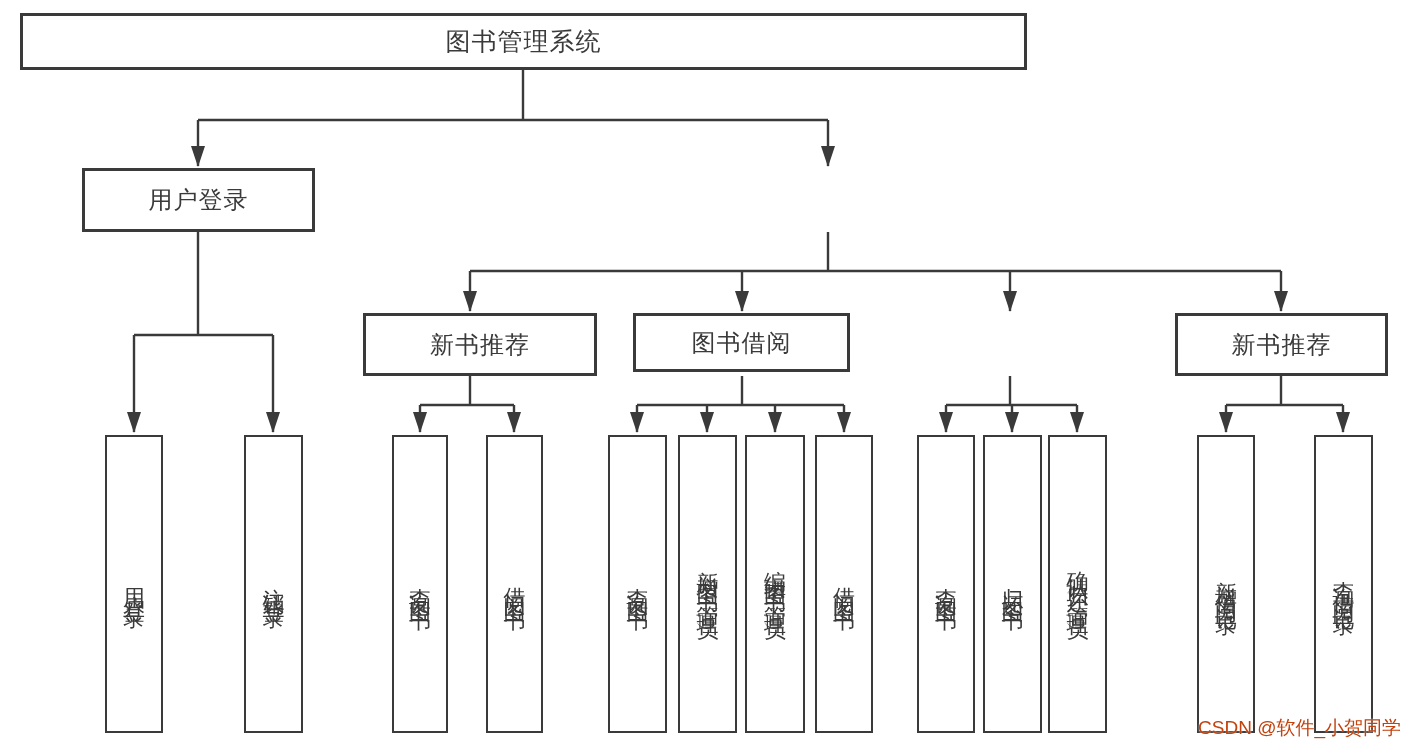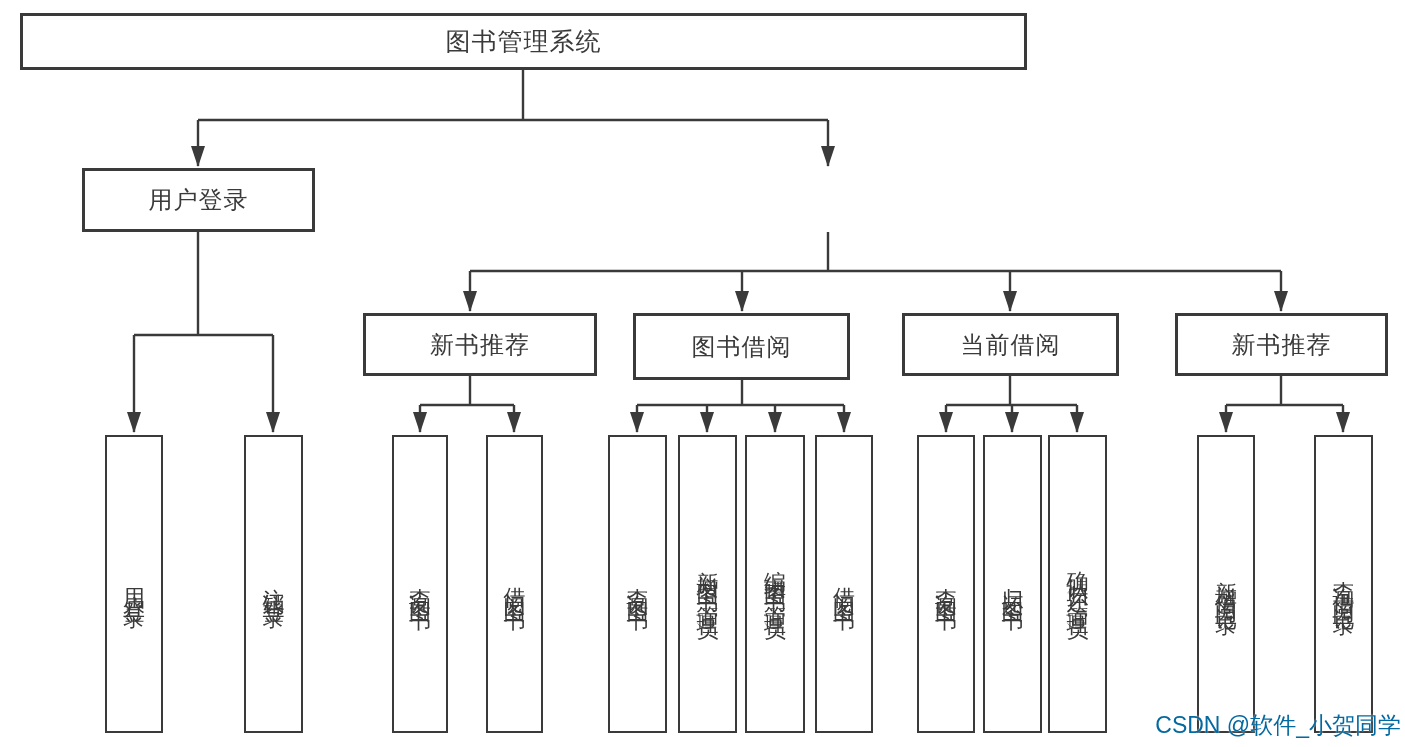--- a/index.html
+++ b/index.html
@@ -26,22 +26,22 @@
     writing-mode:vertical-rl;
     text-orientation:mixed;
     font-size:22px;
     letter-spacing:7px;
     line-height:1.1;
     white-space:nowrap;
   }
   .watermark{
     position:absolute;
     right:4px;bottom:6px;
-    font-size:23px;
-    color:#0369a1;
+    font-size:19px;
+    color:#c2410c;
     text-shadow:0 0 2px rgba(255,255,255,.9);
     white-space:nowrap;
   }
 </style>
 </head>
 <body>
 
 <div class="stage">
 
   <svg class="wires" viewBox="0 0 1405 747" xmlns="http://www.w3.org/2000/svg">
@@ -89,25 +89,22 @@
     <span>图书管理系统</span>
   </div>
 
   <div class="node hbox" style="left:82px;top:168px;width:233px;height:64px;">
     <span>用户登录</span>
   </div>
 
   <div class="node hbox" style="left:363px;top:313px;width:234px;height:63px;">
     <span>新书推荐</span>
   </div>
-  <div class="node hbox" style="left:633px;top:313px;width:217px;height:67px;">
+  <div class="node hbox" style="left:633px;top:313px;width:217px;height:59px;">
     <span>图书借阅</span>
-  </div>
-  <div class="node hbox" style="left:902px;top:313px;width:217px;height:63px;">
-    <span>当前借阅</span>
   </div>
   <div class="node hbox" style="left:1175px;top:313px;width:213px;height:63px;">
     <span>新书推荐</span>
   </div>
 
   <div class="node vbox" style="left:105px;top:435px;width:58px;height:298px;">
     <span class="vtext">用户登录</span>
   </div>
   <div class="node vbox" style="left:244px;top:435px;width:59px;height:298px;">
     <span class="vtext">注销登录</span>

